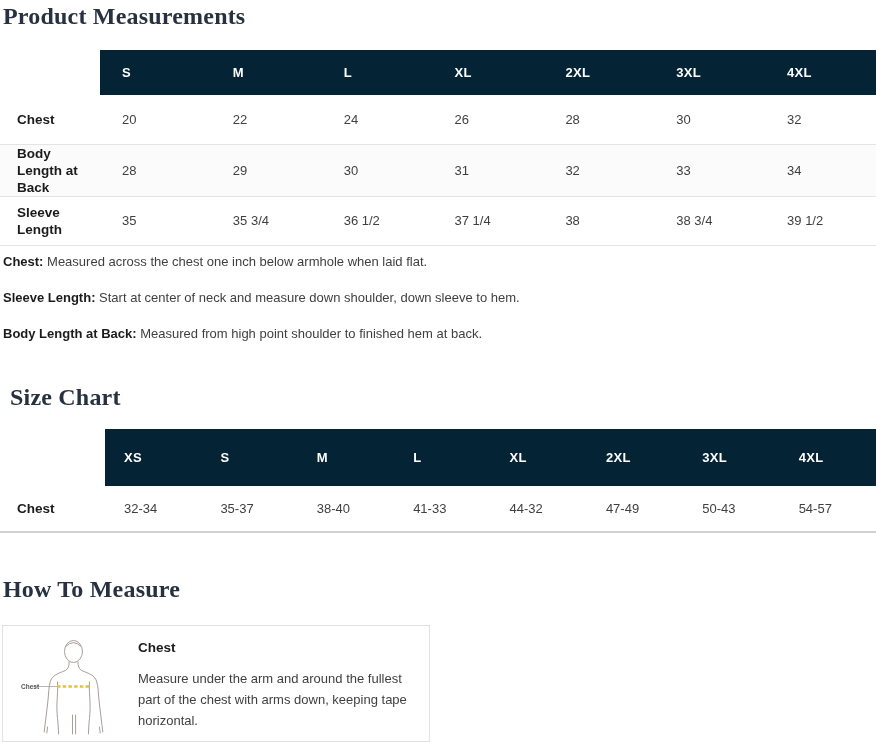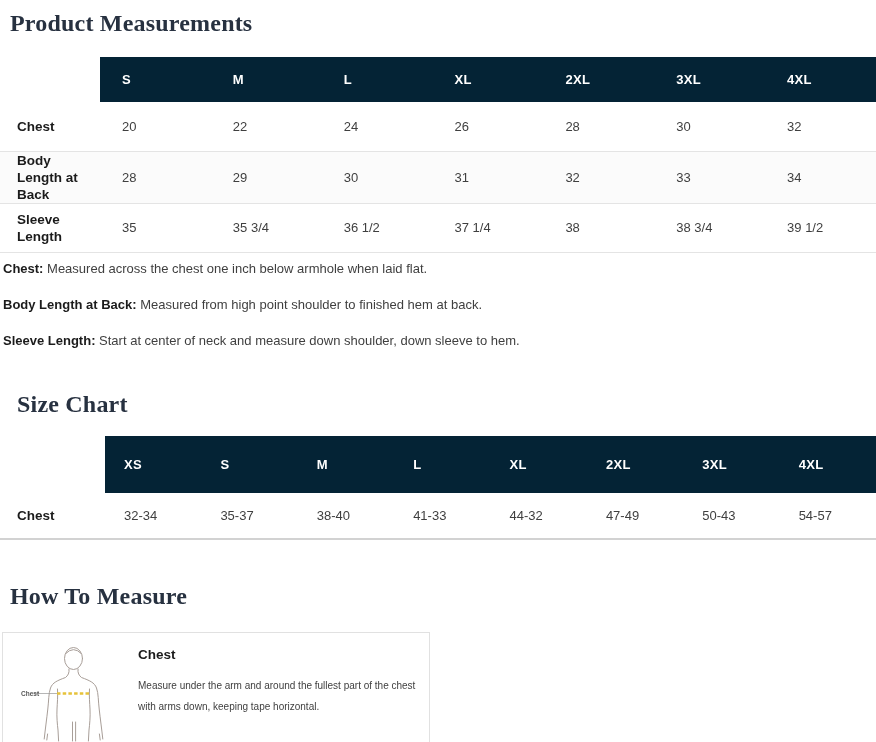--- a/index.html
+++ b/index.html
@@ -5,21 +5,21 @@
   * { box-sizing: border-box; }
   html,body { margin:0; padding:0; }
   body {
     width:876px; height:742px; background:#ffffff;
     font-family:"Liberation Sans", sans-serif;
     color:#3f3f3f; overflow:hidden;
   }
   h1.section-title, h2.section-title {
     font-family:"Liberation Serif", serif;
     font-weight:700; font-size:24px; line-height:28px;
-    color:#273140; margin:7px; padding-left:3px; letter-spacing:0.2px;
+    color:#273140; margin:0; padding-left:3px; letter-spacing:0.2px;
   }
   h1.section-title { padding-top:2px; }
   h2.size-chart-title { margin-top:42px;padding-left:10px; }
   h2.how-to-title { margin-top:42px; }
 
   table.size-table {
     width:876px; border-collapse:collapse; table-layout:fixed;
     margin-top:20px;
   }
   table.size-table.t2 { margin-top:18px; }
@@ -52,21 +52,21 @@
   .definitions b { color:#1b1b1b; font-weight:700; }
 
   .measure-card {
     margin:22px 0 0 2px; width:428px; height:117px;
     border:1px solid #e1e1e1; background:#ffffff;
     display:flex; align-items:flex-start;
   }
   .figure-wrap { margin:13px 0 0 18px; width:100px; height:96px; flex:0 0 auto; }
   .measure-text { margin:14px 0 0 17px; width:285px; }
   .measure-text .card-title { font-size:13.5px; font-weight:700; color:#1b1b1b; }
-  .measure-text .card-desc { margin-top:13px; font-size:10px; line-height:21px; color:#3f3f3f; }
+  .measure-text .card-desc { margin-top:13px; font-size:13px; line-height:21px; color:#3f3f3f; }
 </style>
 </head>
 <body>
 
 <h1 class="section-title">Product Measurements</h1>
 
 <table class="size-table t1">
     <colgroup>
       <col class="col-label">
       <col>
@@ -118,22 +118,22 @@
         <td>37 1/4</td>
         <td>38</td>
         <td>38 3/4</td>
         <td>39 1/2</td>
       </tr>
     </tbody>
   </table>
 
 <div class="definitions">
     <p><b>Chest:</b><span> Measured across the chest one inch below armhole when laid flat.</span></p>
+    <p><b>Sleeve Length:</b><span> Start at center of neck and measure down shoulder, down sleeve to hem.</span></p>
     <p><b>Body Length at Back:</b><span> Measured from high point shoulder to finished hem at back.</span></p>
-    <p><b>Sleeve Length:</b><span> Start at center of neck and measure down shoulder, down sleeve to hem.</span></p>
   </div>
 
 <h2 class="section-title size-chart-title">Size Chart</h2>
 
 <table class="size-table t2">
     <colgroup>
       <col class="col-label">
       <col>
       <col>
       <col>

